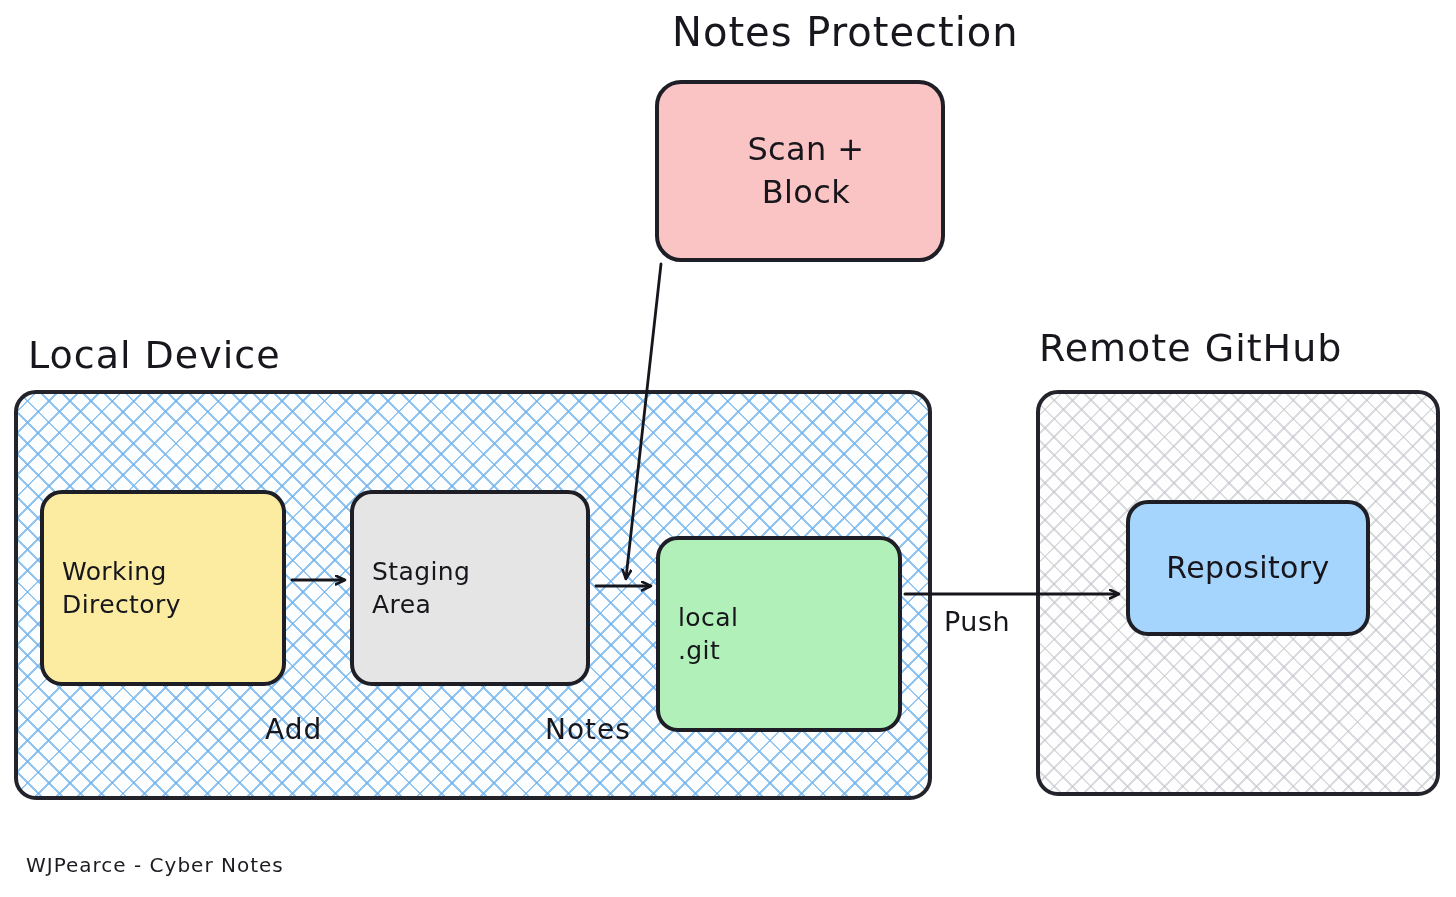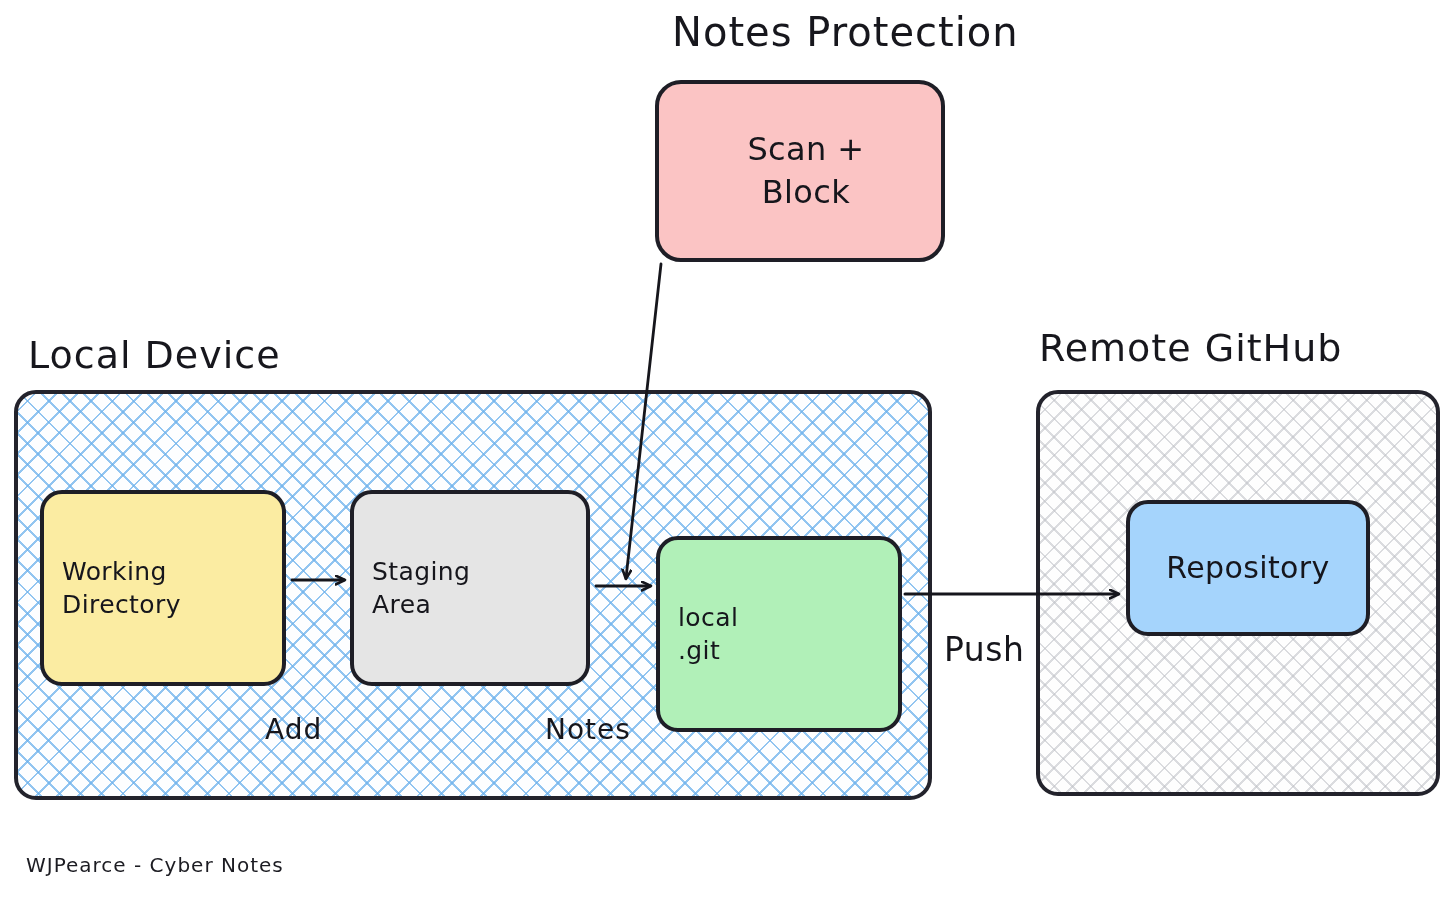--- a/index.html
+++ b/index.html
@@ -142,22 +142,22 @@
     white-space: nowrap;
     letter-spacing: 1px;
   }
   #label-add    { left: 265px; top: 716px; }
   #label-commit { left: 545px; top: 716px; }
 
   
   #label-push {
     position: absolute;
     left: 944px;
-    top: 633px;
-    font-size: 33px;
+    top: 608px;
+    font-size: 27px;
     line-height: 1;
     color: #16161c;
     white-space: nowrap;
   }
 
   
   #footer-credit {
     position: absolute;
     left: 26px;
     top: 855px;

